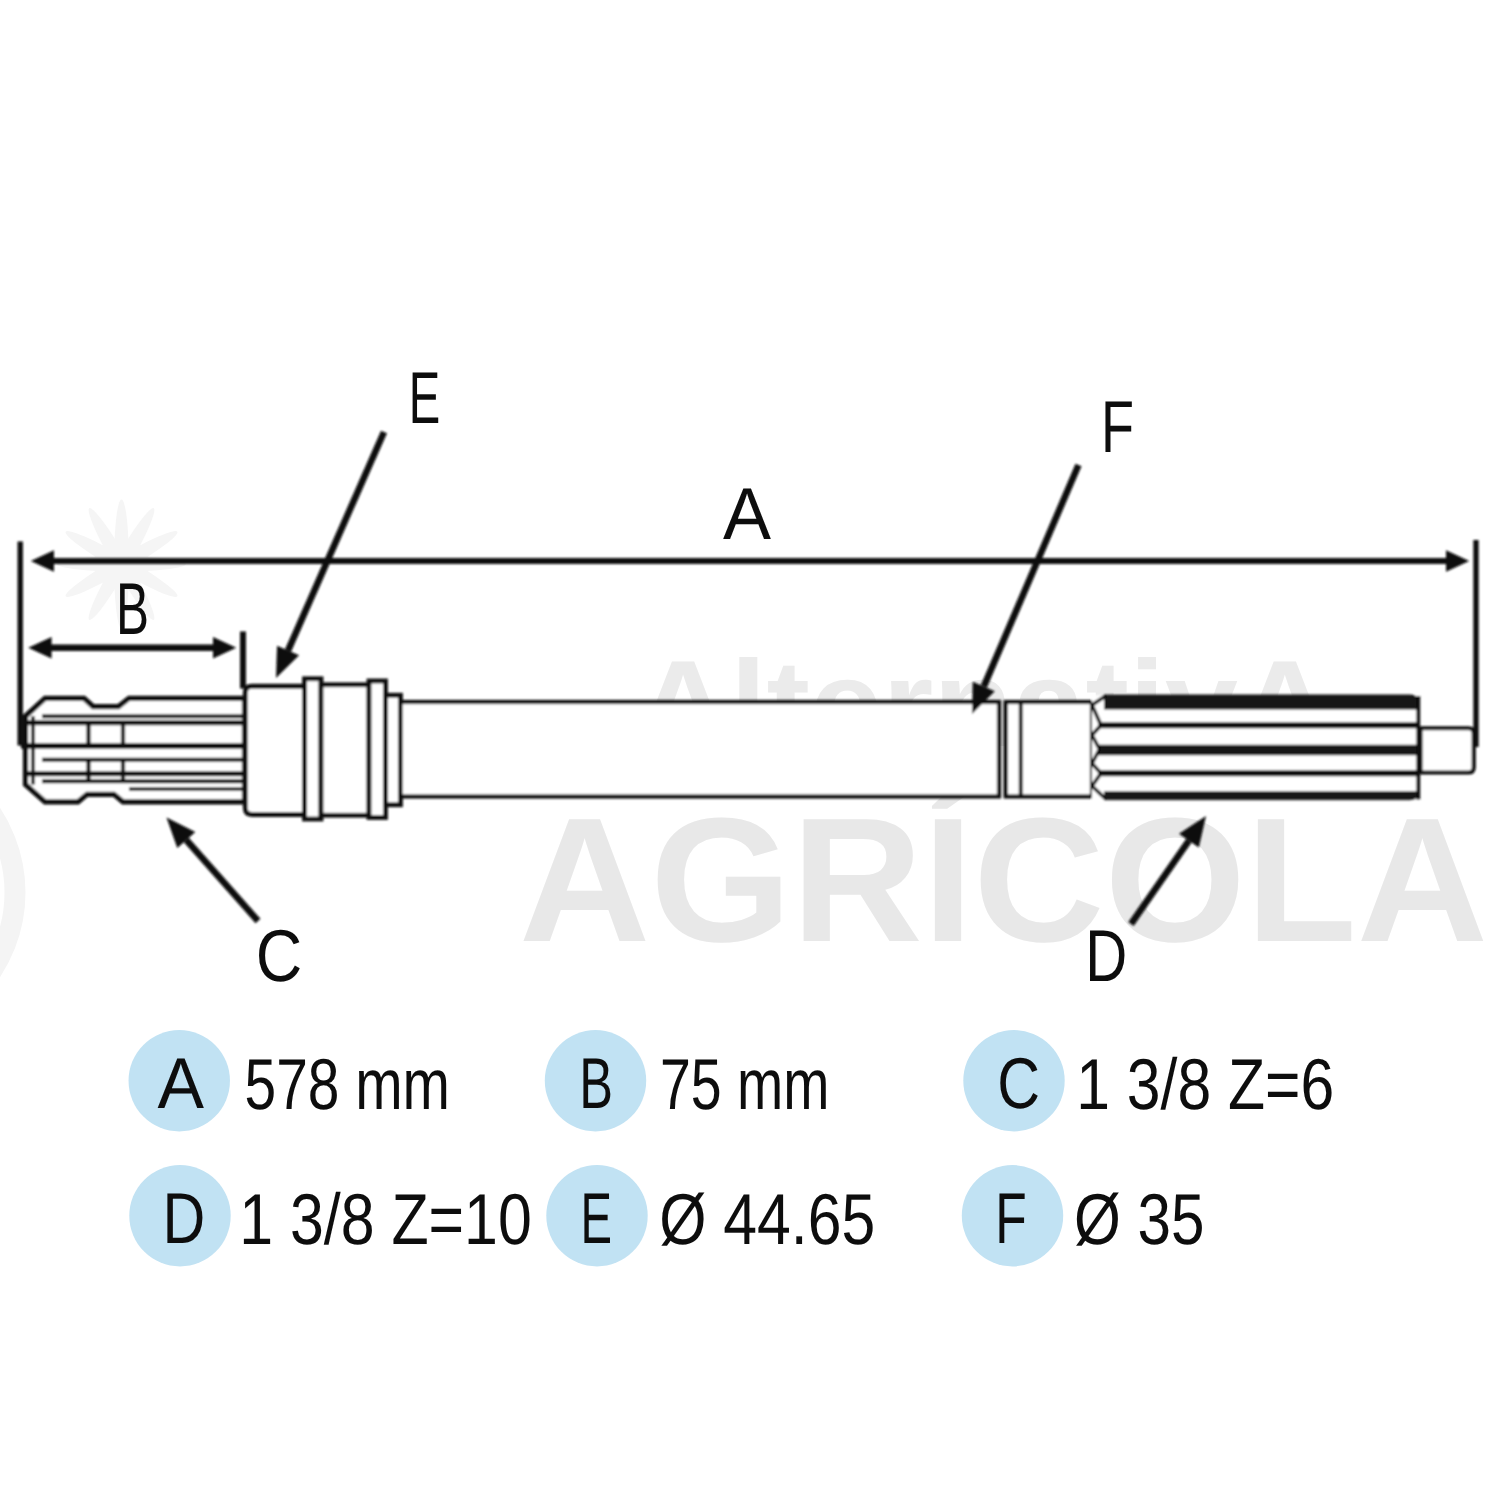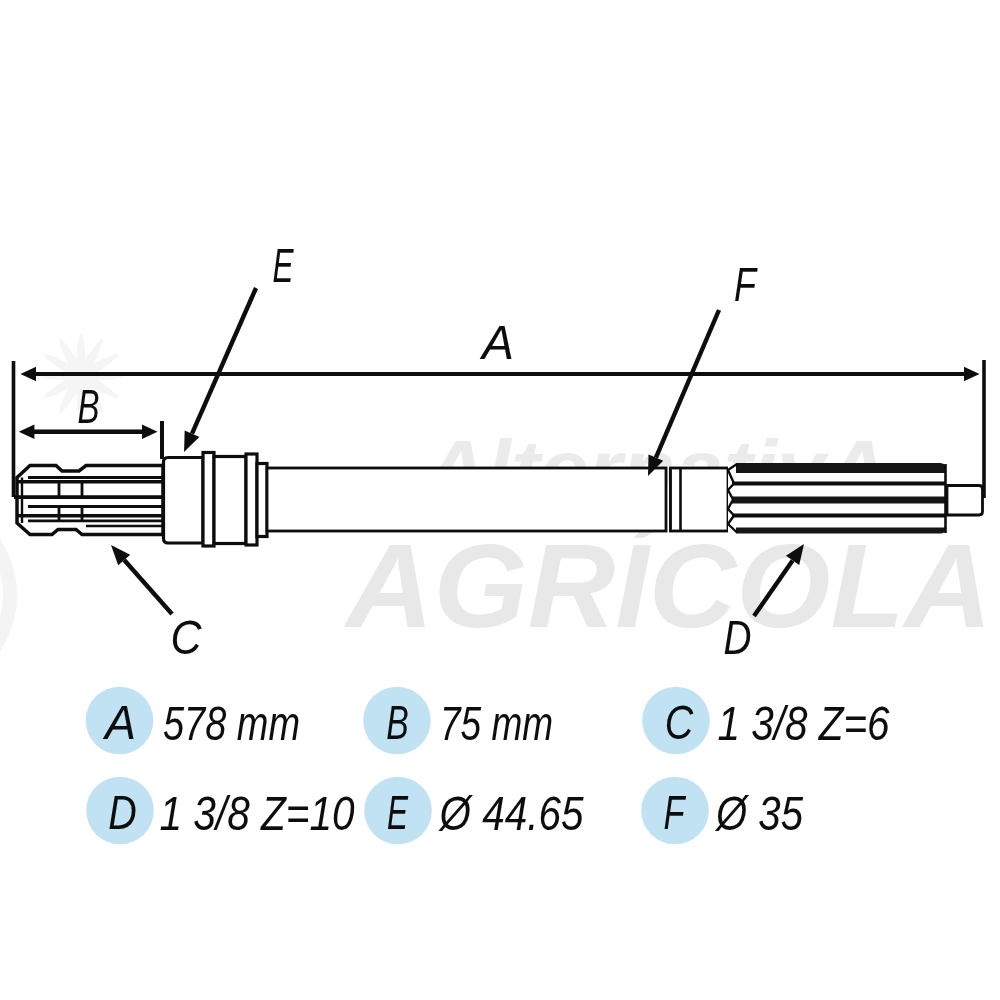--- a/index.html
+++ b/index.html
@@ -1,16 +1,16 @@
 <!DOCTYPE html>
 <html><head>
 <meta charset="utf-8">
 <style>
   html,body{margin:0;padding:0;background:#fff;}
-  #page{width:1000px;height:1000px;position:relative;background:#fff;overflow:hidden;font-style:italic;}
+  #page{width:1000px;height:1000px;position:relative;background:#fff;overflow:hidden;}
   svg{display:block;}
   text{font-family:"Liberation Sans",sans-serif;}
 </style>
 </head>
 <body>
 <div id="page">
 <svg width="1000" height="1000" viewBox="0 0 1000 1000">
   <defs>
     <filter id="soften" x="-5%" y="-5%" width="110%" height="110%">
       <feGaussianBlur stdDeviation="0.7"></feGaussianBlur>

